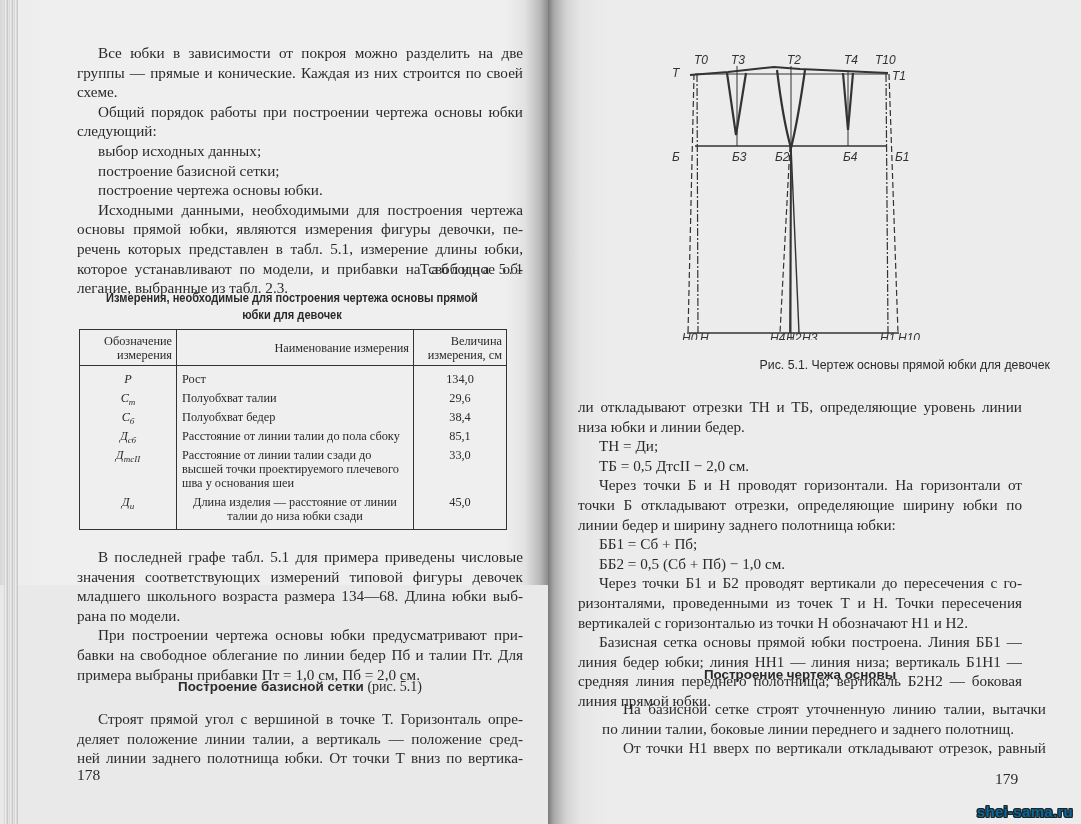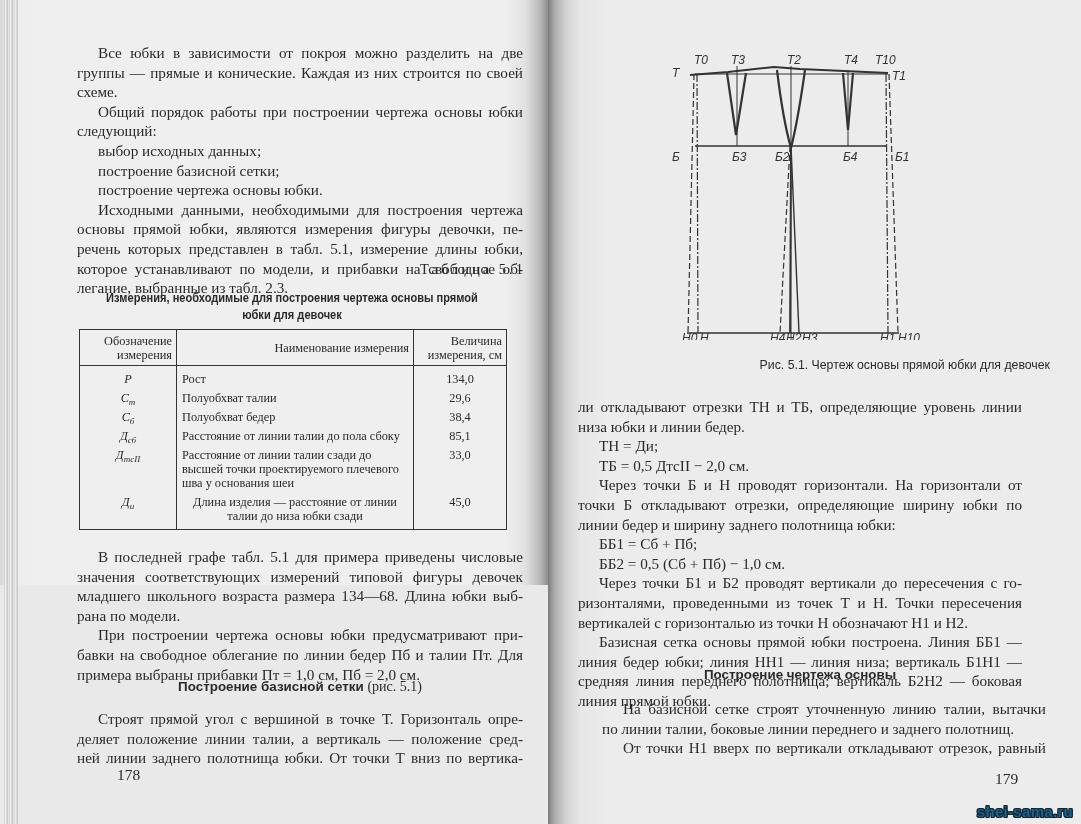--- a/index.html
+++ b/index.html
@@ -155,21 +155,21 @@
       <span>Построение базисной сетки</span>
       <span class="normal">(рис. 5.1)</span>
     </div>
 
     <div class="text" style="left:77px; top:709px; width:446px;">
       <span class="line indent">Строят прямой угол с вершиной в точке Т. Горизонталь опре-</span>
       <span class="line">деляет положение линии талии, а вертикаль — положение сред-</span>
       <span class="line">ней линии заднего полотнища юбки. От точки Т вниз по вертика-</span>
     </div>
 
-    <div class="page-num" style="left:77px; top:766px;margin-left:40px;">178</div>
+    <div class="page-num" style="left:77px; top:766px;">178</div>
   </div>
 
   <div class="page-right"></div>
 
   <svg class="diagram" viewBox="0 0 260 300">
     <g stroke="#333" fill="none">
 
       <line x1="25" y1="34" x2="218" y2="34" stroke-width="1.2"></line>
 
       <polyline points="20,35 58,32 104,27 130,29 152,30 218,33" stroke-width="2"></polyline>

